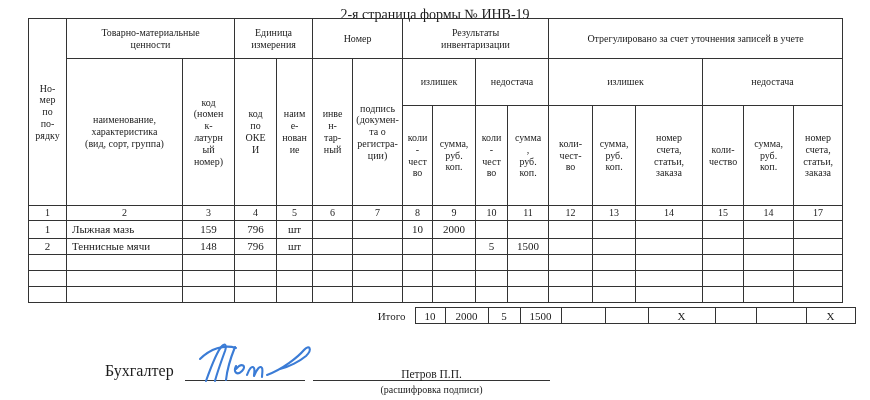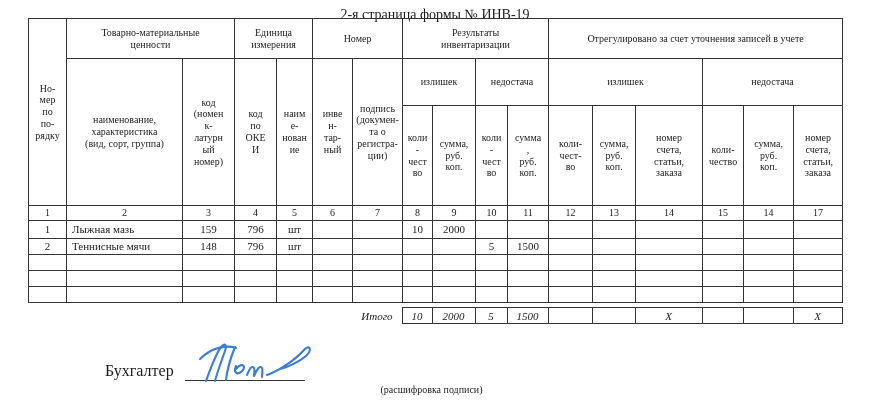--- a/index.html
+++ b/index.html
@@ -32,22 +32,22 @@
   }
   td.grp { font-size: 10.5px; }
   td.band { vertical-align: top; padding-top: 3px; font-size: 10.5px; }
   tr.nums td { font-size: 10px; height: 14px; white-space: nowrap; }
   tr.data td { font-size: 11px; white-space: nowrap; height: 16px; }
   tr.data td.name-cell { text-align: left; padding-left: 5px; font-family: Liberation Serif, serif; }
   td.bl2 { border-left-width: 2px; }
   td.bb2 { border-bottom-width: 2px; }
 
   table.totals {
-    position: absolute; top: 307px; left: 28px; width: 814px;
-    border-collapse: collapse; table-layout: fixed; font-style: italic;
+    position: absolute; top: 307px; left: 41px; width: 814px;
+    border-collapse: collapse; table-layout: fixed;
   }
   table.totals td {
     border: 1px solid #333; text-align: center;
     font-size: 11px; height: 16px; white-space: nowrap; overflow: hidden;
   }
   table.totals td.totals-label {
     border: none; text-align: right; padding-right: 9px;
   }
 
   .acc-label { position: absolute; left: 105px; top: 362px; font-size: 16px; }
@@ -334,15 +334,16 @@
   <svg class="signature" viewBox="0 0 130 43" fill="none" stroke="#3b7cd6" stroke-width="2.1" stroke-linecap="round" stroke-linejoin="round">
     <path d="M16,41 C 21,27 27,11 32,6 C 35,3 37,5 35,11 C 31,22 27,33 25,41"></path>
     <path d="M10,19 C 20,9 34,4 46,8"></path>
     <path d="M45,7 C 41,17 37,30 36,40"></path>
     <path d="M46,29 C 52,22 57,26 52,31 C 47,36 43,32 46,26"></path>
     <path d="M57,35 C 59,29 62,25 64,28 C 65,30 64,34 64,36 C 67,29 70,25 72,28 C 73,30 72,34 72,37"></path>
     <path d="M77,35 C 93,29 108,17 114,10 C 119,4 123,9 116,16 C 110,21 99,27 90,29"></path>
   </svg>
   <div class="caption first">(подпись)</div>
 
+  <div class="sig-line second">Петров П.П.</div>
   <div class="caption second">(расшифровка подписи)</div>
 
 </div>
 
 </body></html>

